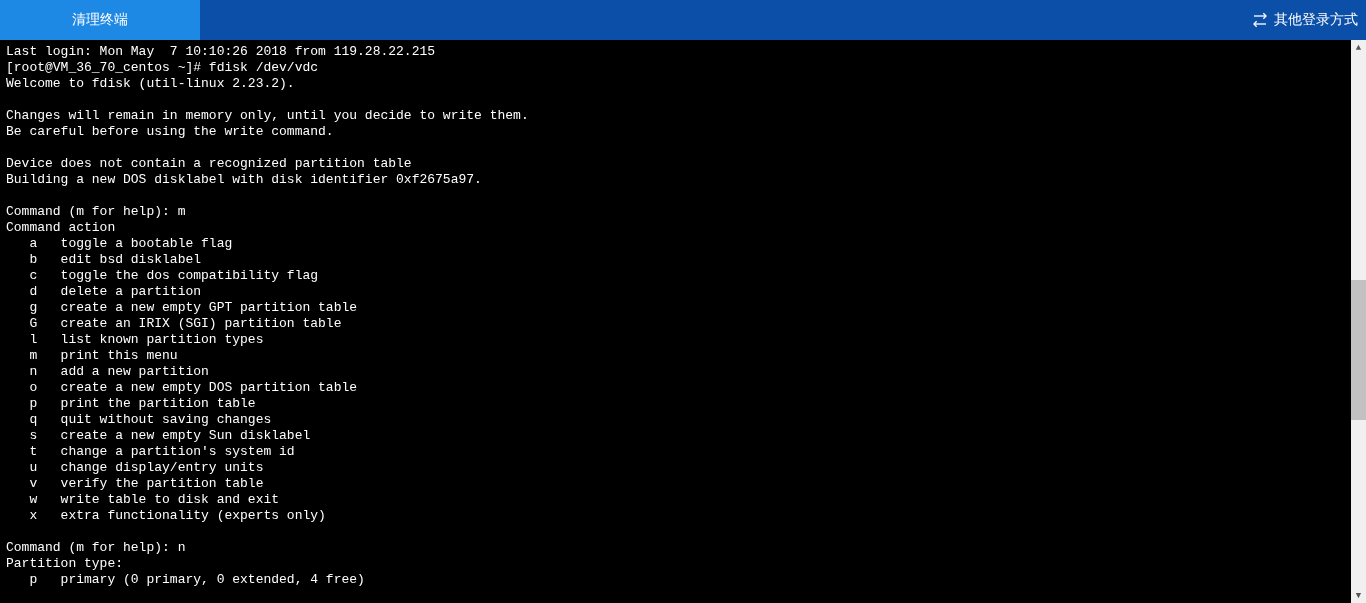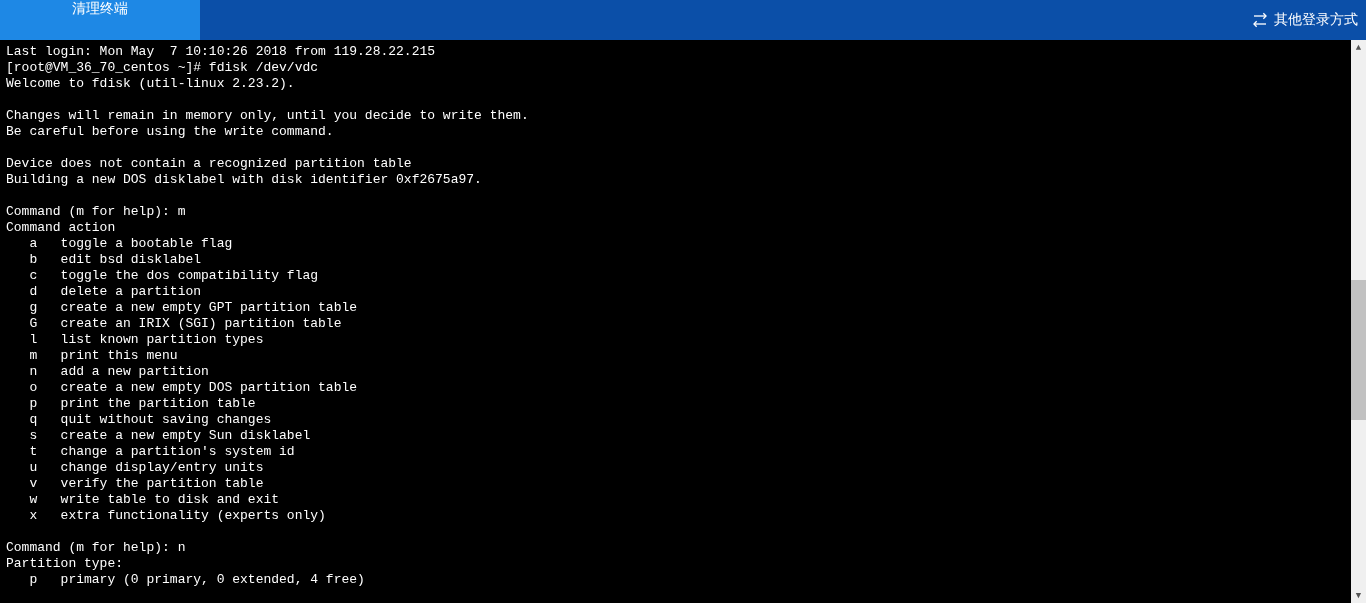--- a/index.html
+++ b/index.html
@@ -26,20 +26,21 @@
       display: flex;
       height: 100%;
     }
     .clear-btn {
       height: 100%;
       width: 200px;
       background: #1e88e5;
       color: #fff;
       font-size: 14px;
       display: flex;
+      align-items: center;
       justify-content: center;
       cursor: pointer;
       font-family: "Microsoft YaHei", sans-serif;
     }
     .header-right {
       display: flex;
       align-items: center;
       padding-right: 8px;
       color: #fff;
       font-size: 14px;

